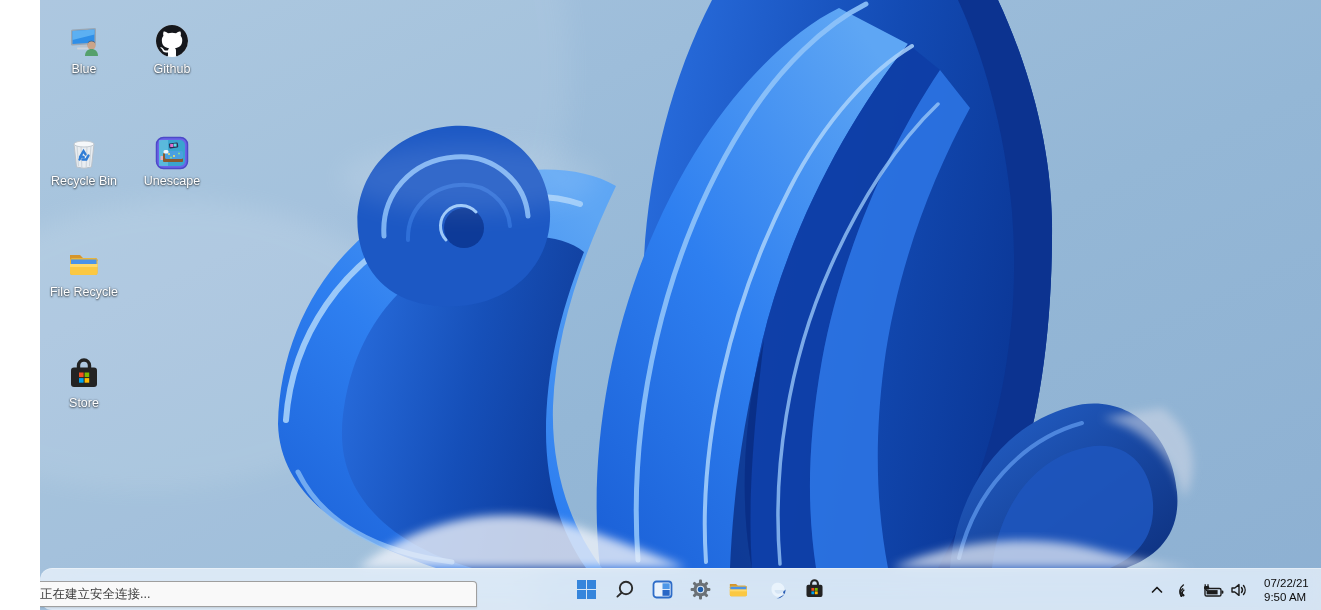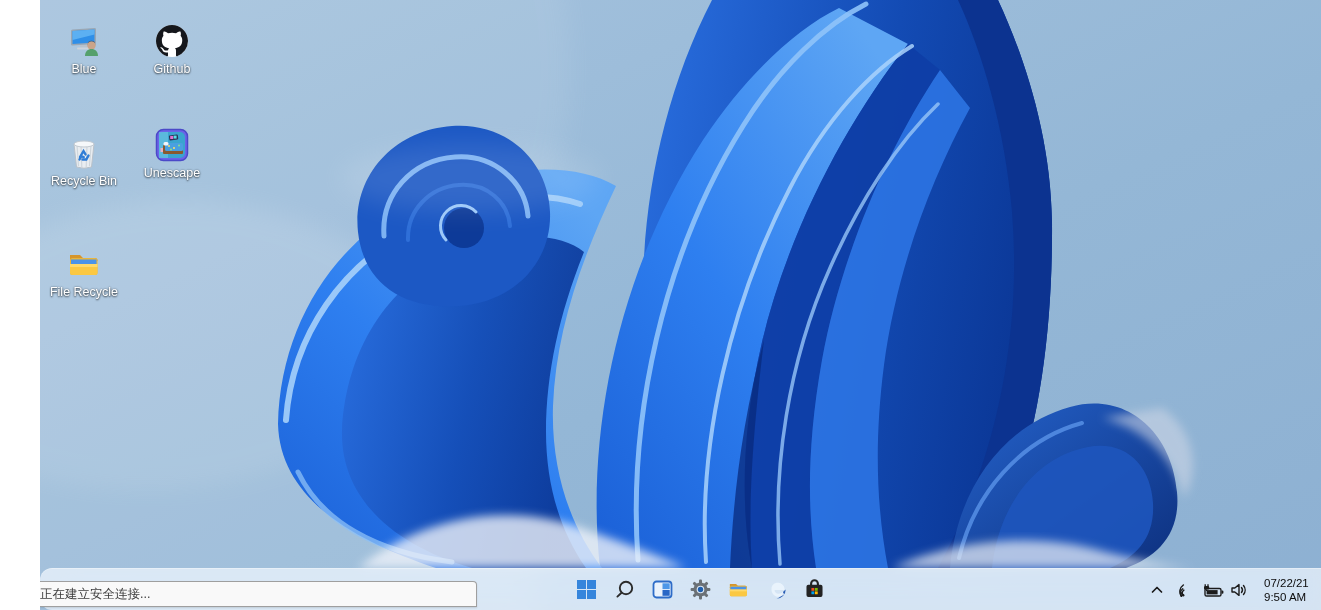--- a/index.html
+++ b/index.html
@@ -145,21 +145,21 @@
         <g stroke="#2e7cd6" stroke-width="2.4" fill="none" stroke-linecap="round">
           <path d="M13 21 l3.5 -6 2 3.4"></path>
           <path d="M21.5 19.5 l-2.2 4 -3.8 0"></path>
           <path d="M12.5 23.5 l1.8 -3.3 2.4 1"></path>
         </g>
       </svg>
     </div>
     <div class="dicon-label">Recycle Bin</div>
   </div>
 
-  <div class="dicon" style="left:94px;top:128px">
+  <div class="dicon" style="left:94px;top:136px">
     <div class="dicon-img">
       <svg width="34" height="34" viewBox="0 0 34 34">
         <rect x="1.5" y="1.5" width="31" height="31" rx="7" fill="#6a63e8" stroke="#4b49c8" stroke-width="1.5"></rect>
         <rect x="4" y="4" width="26" height="26" rx="5" fill="#3aa4cf"></rect>
         <path d="M4 4 h9 v26 h-9 Z" fill="#63bede" opacity=".8"></path>
         <rect x="14" y="7" width="9" height="5" rx="1" transform="rotate(-8 18 9)" fill="#2d2f55"></rect>
         <rect x="15.2" y="8" width="3" height="3" fill="#e26fd0"></rect>
           <rect x="18.6" y="7.6" width="3" height="3" fill="#57e0e8"></rect>
         <rect x="8" y="17" width="20" height="9" rx="1" fill="#8a5a2e"></rect>
         <rect x="10" y="15" width="18" height="8" rx="1.5" fill="#4aa0e0"></rect>
@@ -181,20 +181,33 @@
         <path d="M3 8 h10 l3 3 h12 a2.5 2.5 0 0 1 2.5 2.5 V14 H3 Z" fill="#d6952b"></path>
         <rect x="3" y="11" width="27.5" height="17" rx="2.5" fill="#e8b53c"></rect>
         <rect x="4" y="12.5" width="25.5" height="7" fill="#4b93e8"></rect>
         <path d="M3 17 h27.5 v8.5 a2.5 2.5 0 0 1 -2.5 2.5 h-22.5 a2.5 2.5 0 0 1 -2.5 -2.5 Z" fill="#fbc843"></path>
         <path d="M3 17 h27.5 v3 h-27.5 Z" fill="#ffd96a"></path>
       </svg>
     </div>
     <div class="dicon-label">File Recycle</div>
   </div>
 
+  <div class="dicon" style="left:6px;top:358px">
+    <div class="dicon-img">
+      <svg width="34" height="34" viewBox="0 0 34 34">
+        <path d="M11.5 10 V7.5 a5.5 5.5 0 0 1 11 0 V10" fill="none" stroke="#232323" stroke-width="3.4"></path>
+        <rect x="4" y="9.5" width="26" height="19.5" rx="3" fill="#232323"></rect>
+        <rect x="12" y="14.5" width="4.6" height="4.6" fill="#f25022"></rect>
+        <rect x="17.6" y="14.5" width="4.6" height="4.6" fill="#7fba00"></rect>
+        <rect x="12" y="20.1" width="4.6" height="4.6" fill="#00a4ef"></rect>
+        <rect x="17.6" y="20.1" width="4.6" height="4.6" fill="#ffb900"></rect>
+      </svg>
+    </div>
+    <div class="dicon-label">Store</div>
+  </div>
 
 
   <div class="taskbar">
     <div class="tb-center">
 
       <div class="tb-btn">
         <svg width="21" height="21" viewBox="0 0 21 21">
           <rect x="1" y="1" width="9" height="9" fill="#3585dc"></rect>
             <rect x="11" y="1" width="9" height="9" fill="#3585dc"></rect>
           <rect x="1" y="11" width="9" height="9" fill="#3585dc"></rect>

